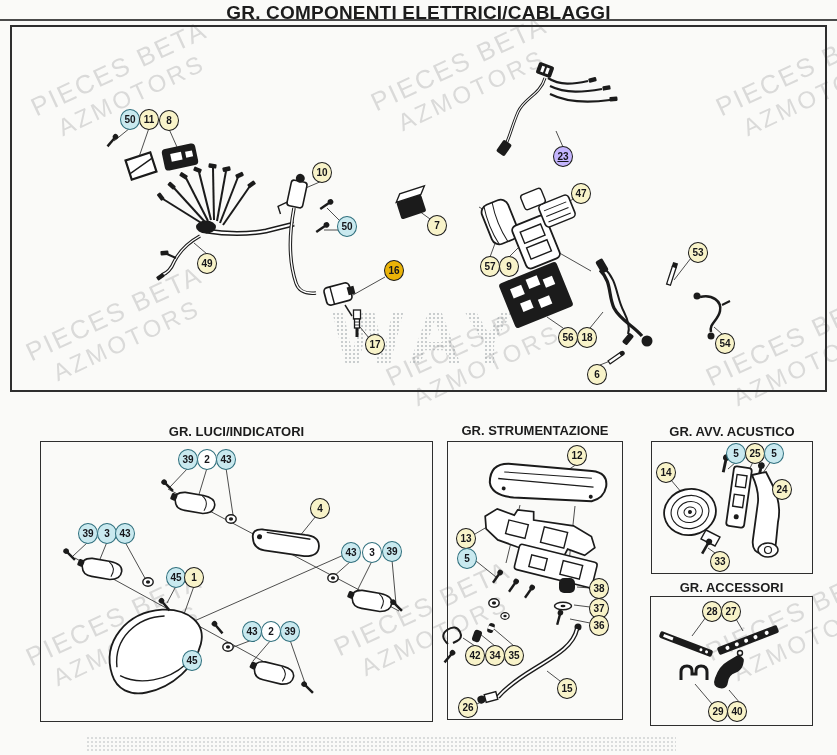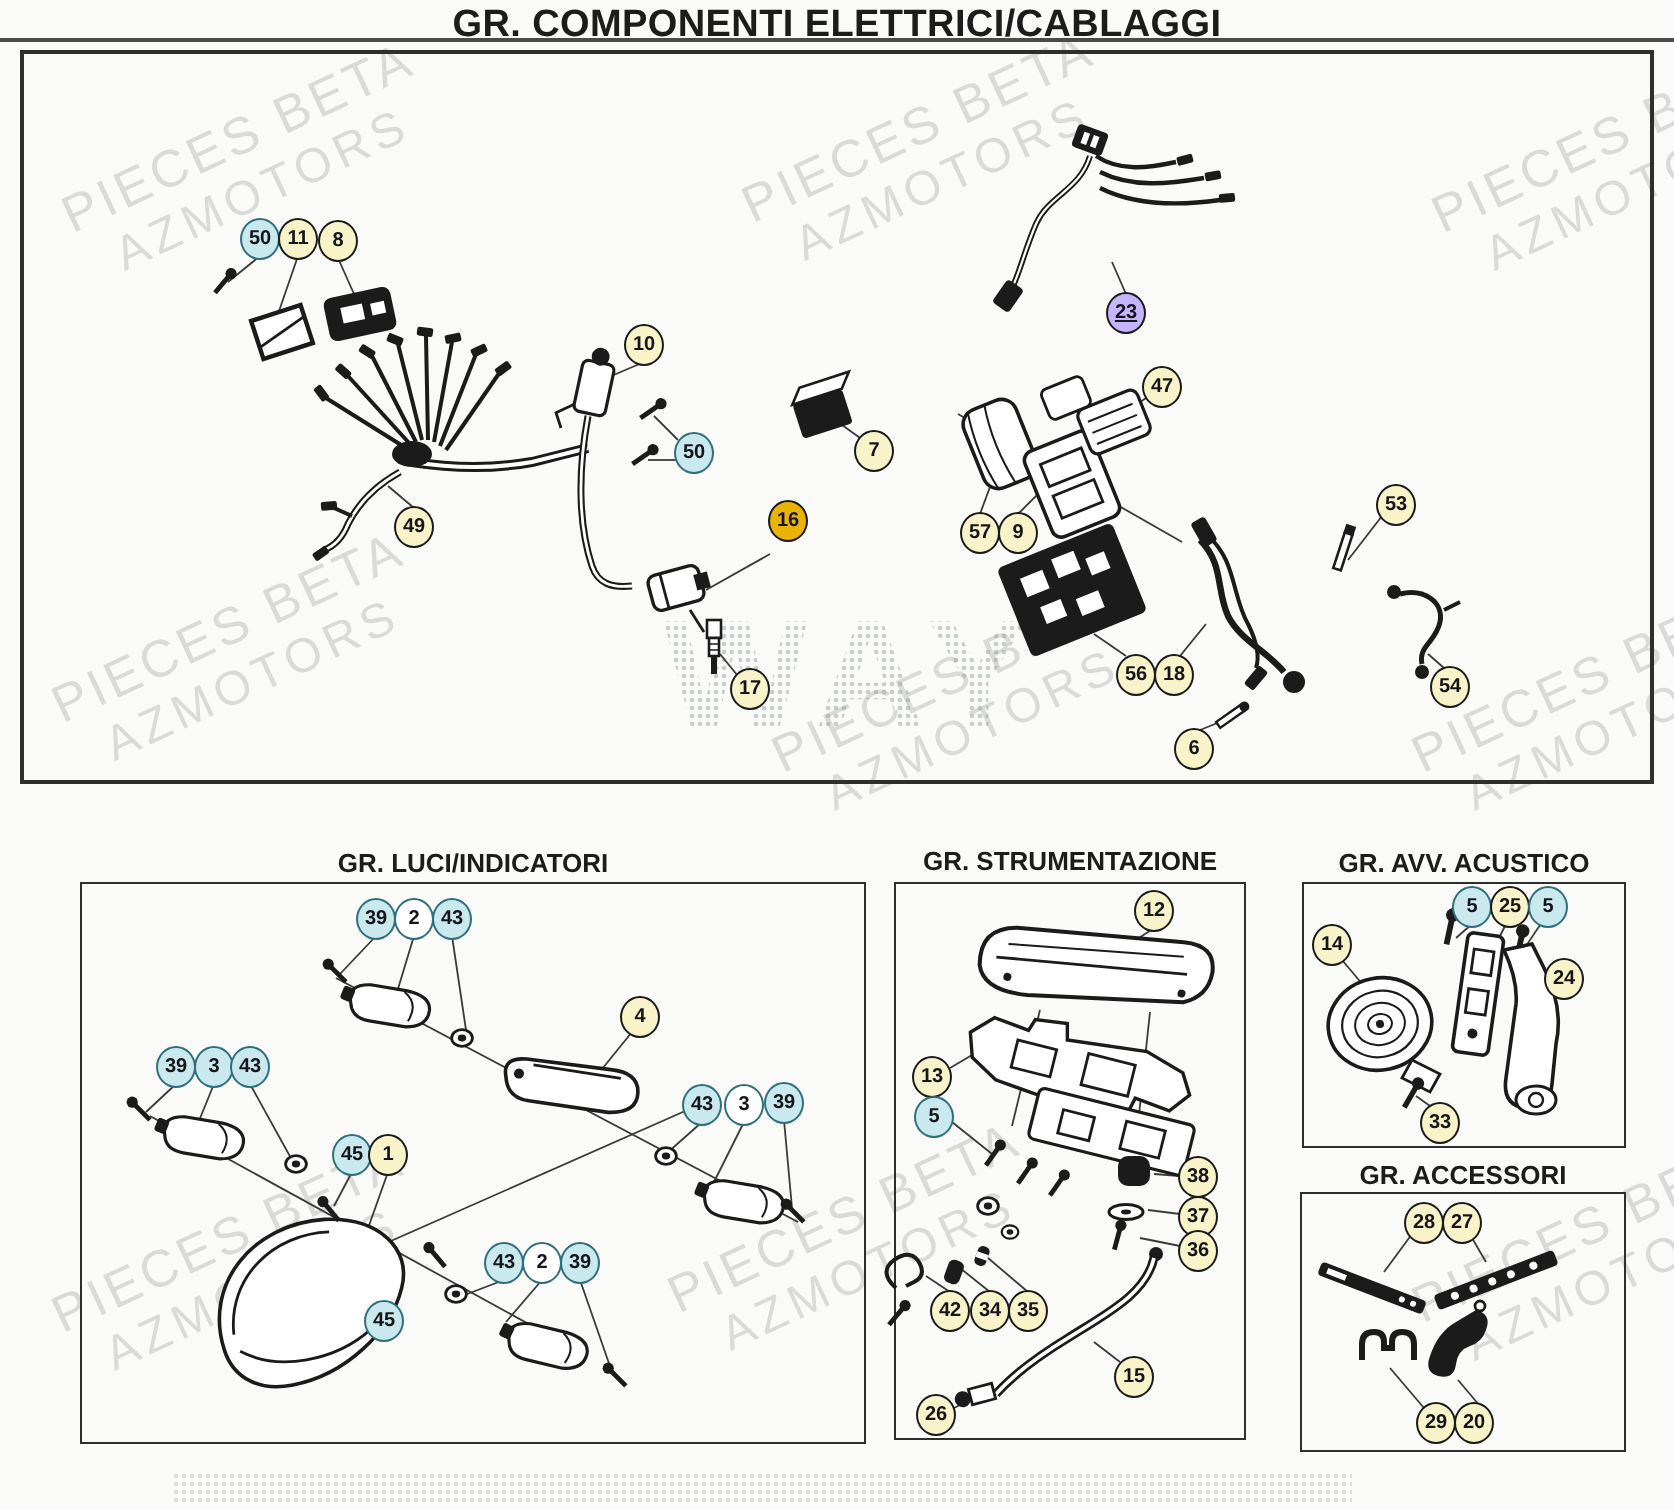--- a/index.html
+++ b/index.html
@@ -530,21 +530,21 @@
     </g>
   </svg>
 
   <div id="callout-layer">
       <div class="callout" style="left: 120px; top: 108.5px; background: rgb(201, 233, 239); border: 1.5px solid rgb(47, 111, 125);">50</div>
       <div class="callout" style="left: 139px; top: 108.5px; background: rgb(248, 243, 201); border: 1.5px solid rgb(27, 27, 27);">11</div>
       <div class="callout" style="left: 159px; top: 109.5px; background: rgb(248, 243, 201); border: 1.5px solid rgb(27, 27, 27);">8</div>
       <div class="callout" style="left: 197px; top: 252.5px; background: rgb(248, 243, 201); border: 1.5px solid rgb(27, 27, 27);">49</div>
       <div class="callout" style="left: 312px; top: 161.5px; background: rgb(248, 243, 201); border: 1.5px solid rgb(27, 27, 27);">10</div>
       <div class="callout" style="left: 337px; top: 215.5px; background: rgb(201, 233, 239); border: 1.5px solid rgb(47, 111, 125);">50</div>
-      <div class="callout" style="left: 384px; top: 250px; background: #eab308; border: 1.5px solid rgb(27, 27, 27); text-align: center;">16</div>
+      <div class="callout" style="left: 384px; top: 260px; background: #eab308; border: 1.5px solid rgb(27, 27, 27); text-align: center;">16</div>
       <div class="callout" style="left: 365px; top: 333.5px; background: rgb(248, 243, 201); border: 1.5px solid rgb(27, 27, 27);">17</div>
       <div class="callout" style="left: 427px; top: 214.5px; background: rgb(248, 243, 201); border: 1.5px solid rgb(27, 27, 27);">7</div>
       <div class="callout" style="left: 553px; top: 145.5px; background: #c4b5fd; border: 1.5px solid rgb(27, 27, 27); text-decoration: underline;">23</div>
       <div class="callout" style="left: 571px; top: 182.5px; background: rgb(248, 243, 201); border: 1.5px solid rgb(27, 27, 27);">47</div>
       <div class="callout" style="left: 480px; top: 255.5px; background: rgb(248, 243, 201); border: 1.5px solid rgb(27, 27, 27);">57</div>
       <div class="callout" style="left: 499px; top: 255.5px; background: rgb(248, 243, 201); border: 1.5px solid rgb(27, 27, 27);">9</div>
       <div class="callout" style="left: 688px; top: 241.5px; background: rgb(248, 243, 201); border: 1.5px solid rgb(27, 27, 27);">53</div>
       <div class="callout" style="left: 558px; top: 326.5px; background: rgb(248, 243, 201); border: 1.5px solid rgb(27, 27, 27);">56</div>
       <div class="callout" style="left: 577px; top: 326.5px; background: rgb(248, 243, 201); border: 1.5px solid rgb(27, 27, 27);">18</div>
       <div class="callout" style="left: 715px; top: 332.5px; background: rgb(248, 243, 201); border: 1.5px solid rgb(27, 27, 27);">54</div>
@@ -578,15 +578,15 @@
       <div class="callout" style="left: 458px; top: 696.5px; background: rgb(248, 243, 201); border: 1.5px solid rgb(27, 27, 27);">26</div>
       <div class="callout" style="left: 726px; top: 442.5px; background: rgb(201, 233, 239); border: 1.5px solid rgb(47, 111, 125);">5</div>
       <div class="callout" style="left: 745px; top: 442.5px; background: rgb(248, 243, 201); border: 1.5px solid rgb(27, 27, 27);">25</div>
       <div class="callout" style="left: 764px; top: 442.5px; background: rgb(201, 233, 239); border: 1.5px solid rgb(47, 111, 125);">5</div>
       <div class="callout" style="left: 656px; top: 461.5px; background: rgb(248, 243, 201); border: 1.5px solid rgb(27, 27, 27);">14</div>
       <div class="callout" style="left: 772px; top: 478.5px; background: rgb(248, 243, 201); border: 1.5px solid rgb(27, 27, 27);">24</div>
       <div class="callout" style="left: 710px; top: 550.5px; background: rgb(248, 243, 201); border: 1.5px solid rgb(27, 27, 27);">33</div>
       <div class="callout" style="left: 702px; top: 600.5px; background: rgb(248, 243, 201); border: 1.5px solid rgb(27, 27, 27);">28</div>
       <div class="callout" style="left: 721px; top: 600.5px; background: rgb(248, 243, 201); border: 1.5px solid rgb(27, 27, 27);">27</div>
       <div class="callout" style="left: 708px; top: 700.5px; background: rgb(248, 243, 201); border: 1.5px solid rgb(27, 27, 27);">29</div>
-      <div class="callout" style="left: 727px; top: 700.5px; background: rgb(248, 243, 201); border: 1.5px solid rgb(27, 27, 27);">20</div>
+      <div class="callout" style="left: 727px; top: 700.5px; background: rgb(248, 243, 201); border: 1.5px solid rgb(27, 27, 27);">40</div>
     </div>
 </div>
 
 </body></html>

